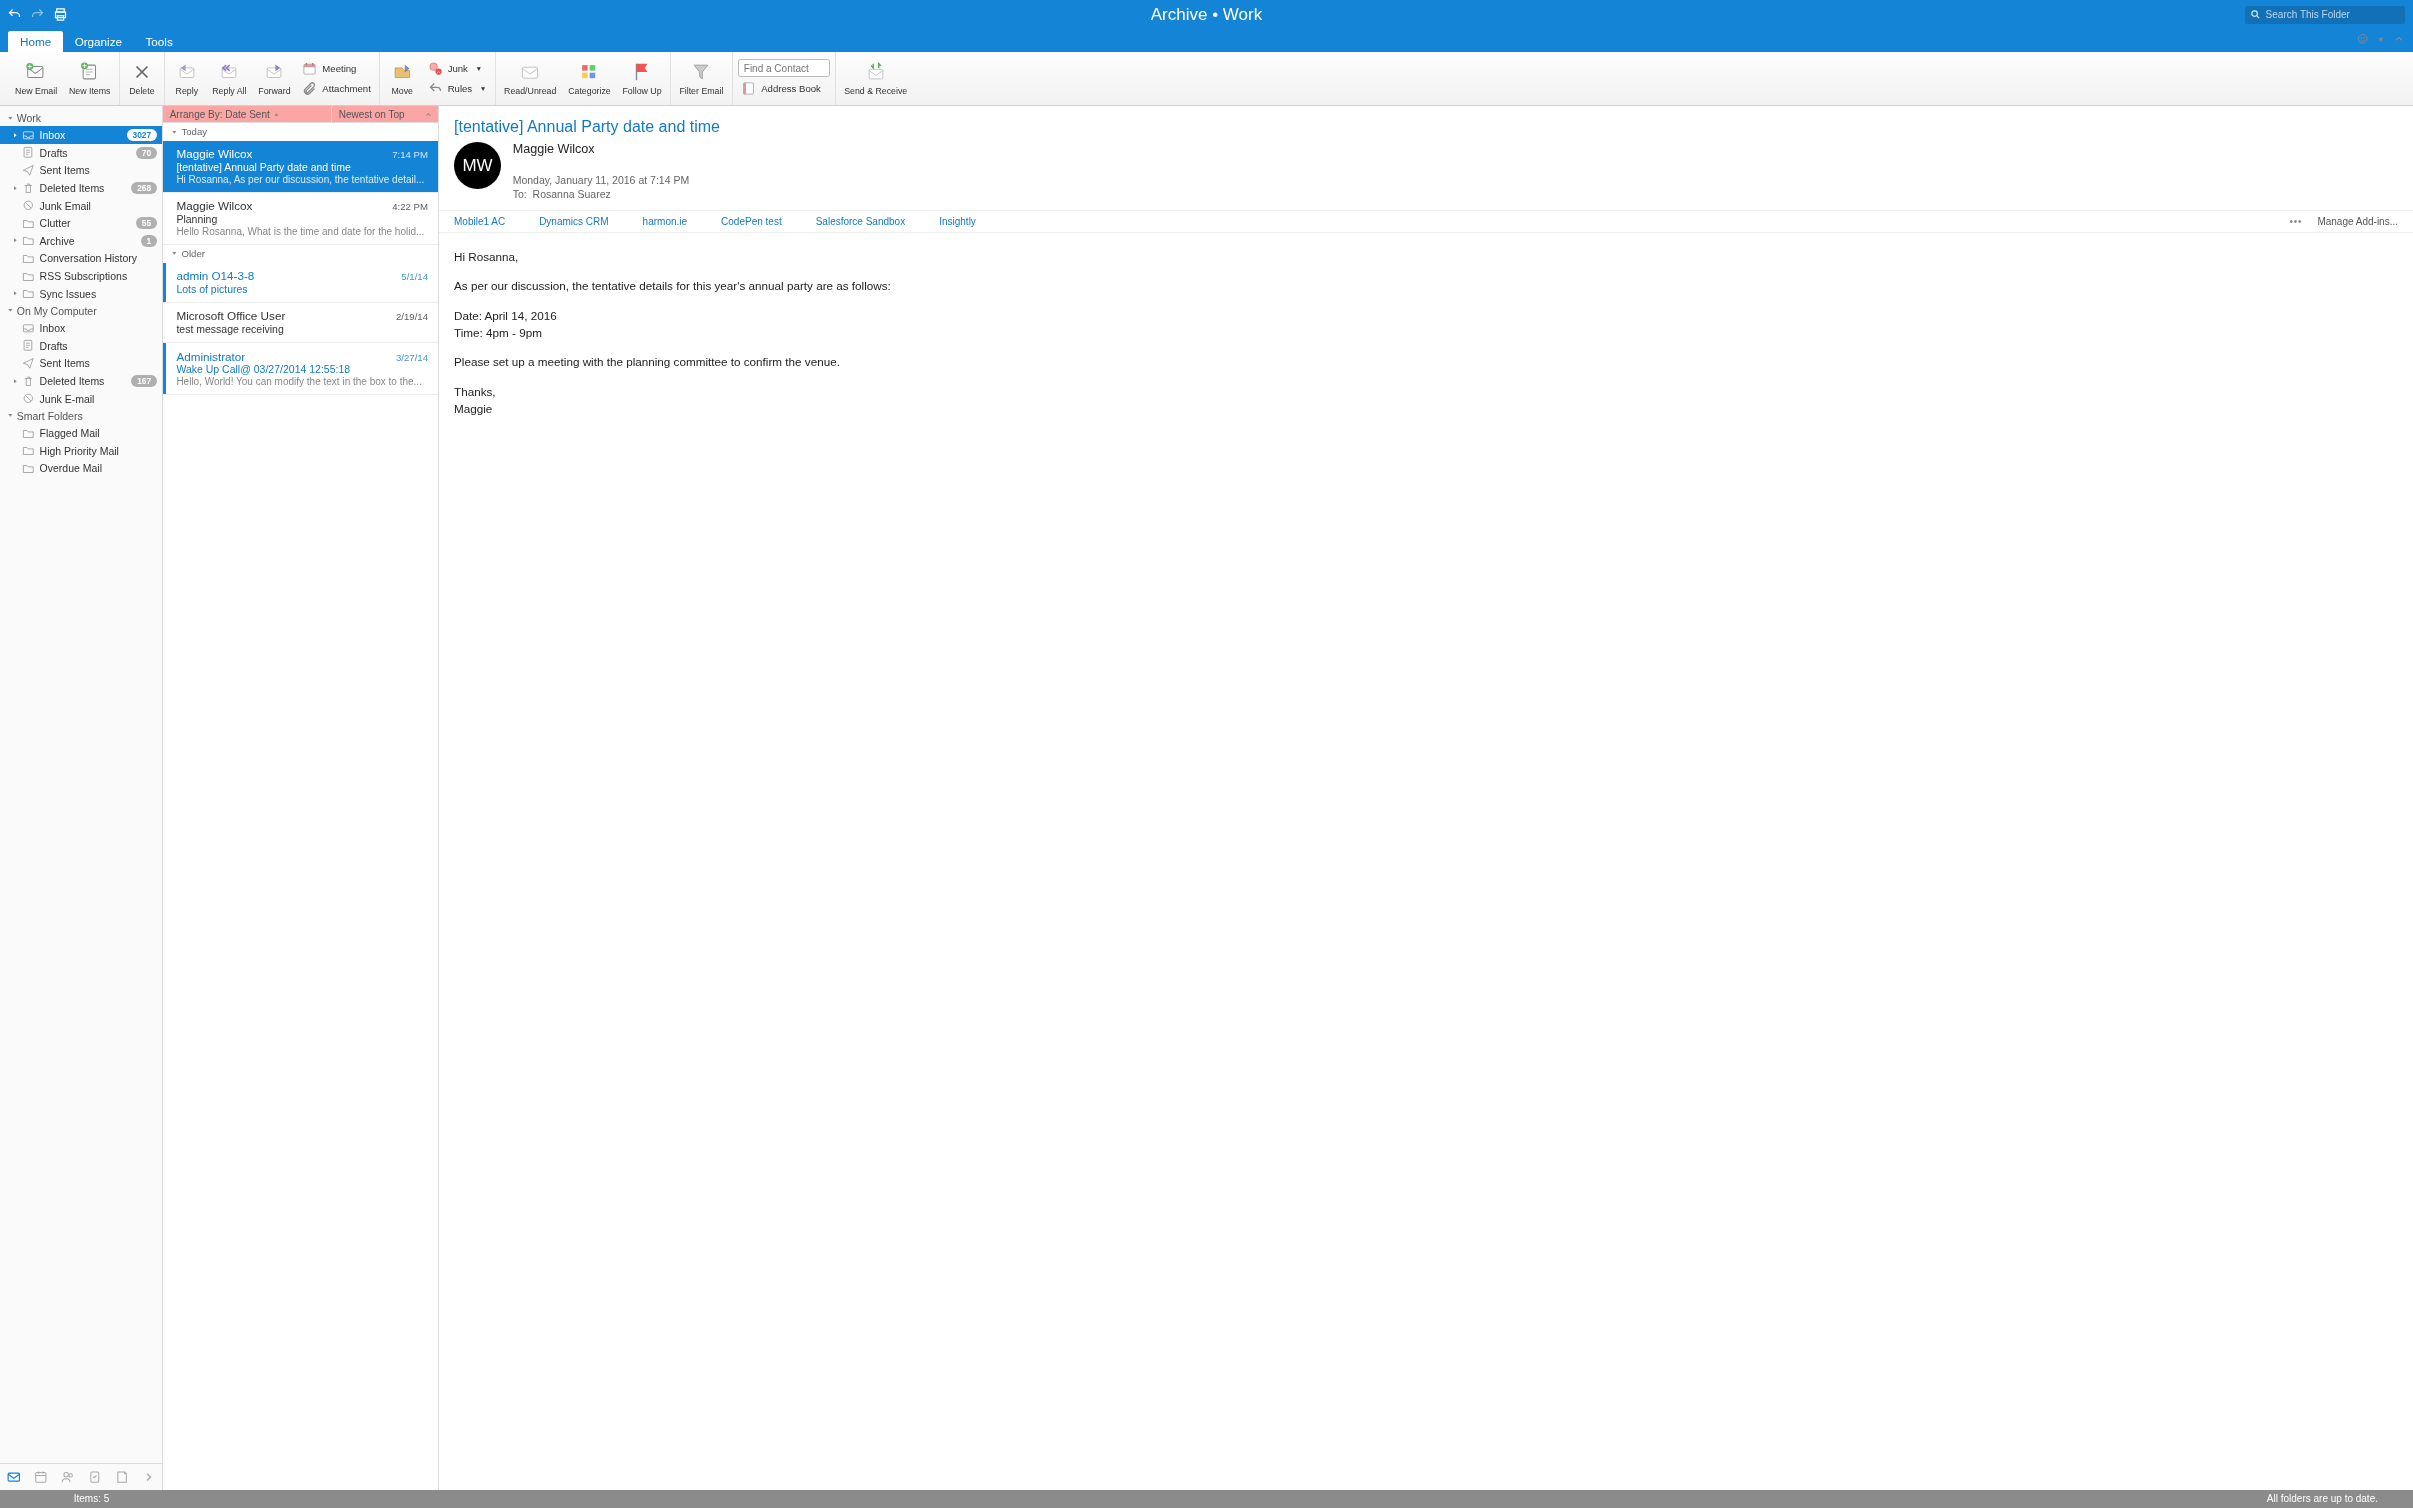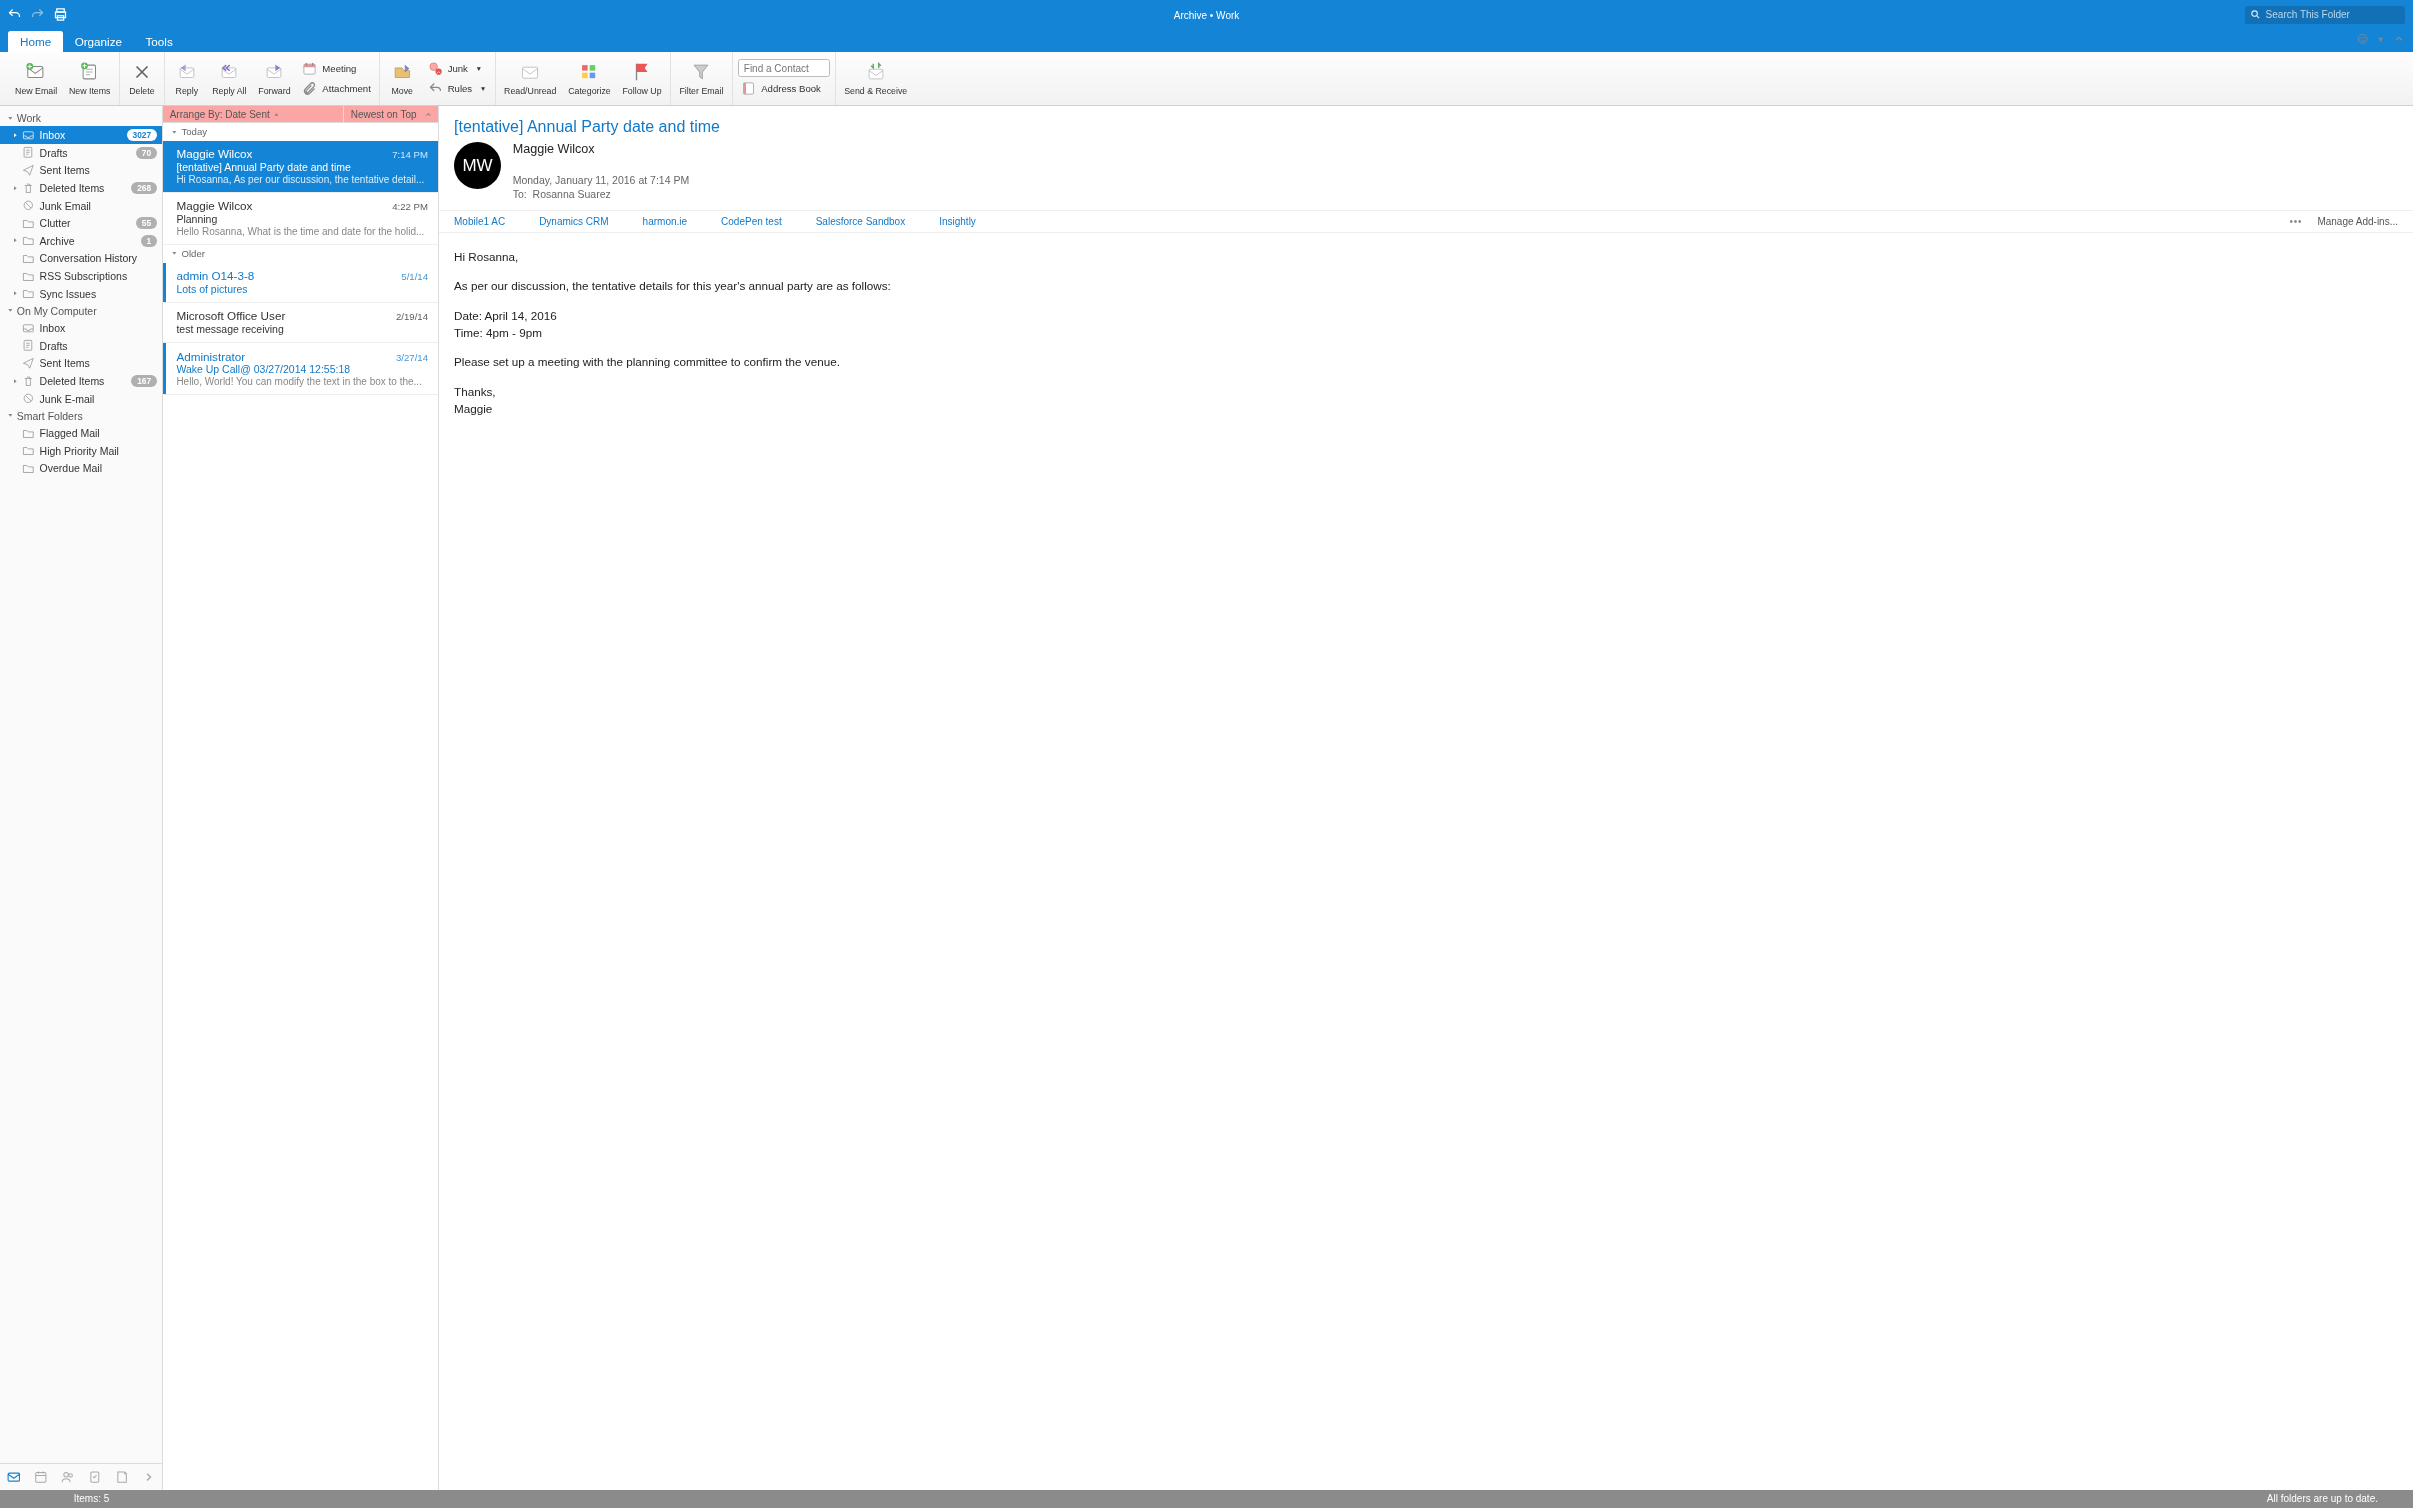--- a/index.html
+++ b/index.html
@@ -3,21 +3,21 @@
 <meta charset="utf-8">
 <style>
 * { box-sizing: border-box; margin: 0; padding: 0; }
 body { font-family: -apple-system, "Helvetica Neue", Arial, sans-serif; font-size: 11px; color: #333; background: #fff; overflow: hidden; }
 .app { display: flex; flex-direction: column; height: 100vh; width: 100vw; }
 
 
 .titlebar { background: #1484d6; color: #fff; height: 30px; display: flex; align-items: center; justify-content: center; position: relative; }
 .titlebar-left { position: absolute; left: 6.7px; display: flex; gap: 8.4px; align-items: center; }
 .titlebar-left svg { width: 15px; height: 15px; }
-.titlebar-title { font-size: 10px; }
+.titlebar-title { font-size: 17px; }
 .titlebar-right { position: absolute; right: 8.4px; display: flex; align-items: center; background: rgba(0,0,0,.15); border-radius: 2.5px; height: 18.4px; padding: 0 5px; gap: 5px; }
 .titlebar-right input { background: transparent; border: none; color: #fff; font-size: 10px; outline: none; width: 134px; }
 .titlebar-right input::placeholder { color: rgba(255,255,255,.7); }
 .titlebar-right svg { width: 11px; height: 11px; opacity: .85; }
 
 
 .tabstrip { background: #1484d6; height: 22px; display: flex; align-items: flex-end; padding-left: 8.4px; position: relative; }
 .tab { padding: 4.2px 11.7px; color: #fff; font-size: 11.7px; cursor: pointer; border-top-left-radius: 2.5px; border-top-right-radius: 2.5px; }
 .tab.active { background: #fff; color: #1179c8; }
 .tab-right { position: absolute; right: 8.4px; top: 2.5px; display: flex; gap: 8.4px; align-items: center; color: #666; }
@@ -51,21 +51,21 @@
 .badge { margin-left: auto; background: #b0b0b0; color: #fff; border-radius: 7.5px; padding: 0.8px 5.9px; font-size: 8.4px; font-weight: 600; }
 .side-item.active .badge { background: #fff; color: #1484d6; }
 .sidebar-bottom { border-top: 0.8px solid #dcdcdc; height: 27px; display: flex; align-items: center; padding: 0 6.7px; gap: 13.4px; }
 .sidebar-bottom svg { width: 14.2px; height: 14.2px; cursor: pointer; opacity: .7; }
 .sidebar-bottom svg.active { opacity: 1; }
 
 
 .msglist { width: 276px; border-right: 0.8px solid #dcdcdc; display: flex; flex-direction: column; background: #fff; }
 .msglist-header { height: 17px; border-bottom: 0.8px solid #dcdcdc; display: flex; align-items: center; font-size: 10px; color: #555; background: #fca5a5; }
 .msglist-header-left { flex: 1; padding-left: 6.7px; display: flex; align-items: center; gap: 3.4px; }
-.msglist-header-right { padding: 0 6.7px; border-left: 0.8px solid #dcdcdc; display: flex; align-items: center; gap: 8px; height: 100%; }
+.msglist-header-right { padding: 0 6.7px; border-left: 0.8px solid #dcdcdc; display: flex; align-items: center; gap: 20px; height: 100%; }
 .msglist-header svg { width: 6.7px; height: 6.7px; }
 .msg-group { padding: 3.4px 8.4px; font-size: 9.6px; color: #666; display: flex; align-items: center; gap: 3.4px; background: #fff; }
 .msg-group svg { width: 6.7px; height: 6.7px; }
 .msg { padding: 6.7px 10px 6.7px 13.4px; border-bottom: 0.8px solid #eee; cursor: pointer; position: relative; }
 .msg.unread::before { content: ""; position: absolute; left: 0; top: 0; bottom: 0; width: 3.4px; background: #1484d6; }
 .msg.active { background: #1484d6; color: #fff; }
 .msg-row1 { display: flex; justify-content: space-between; align-items: baseline; }
 .msg-from { font-size: 11.7px; font-weight: 500; }
 .msg-date { font-size: 9.6px; opacity: .8; }
 .msg-subject { font-size: 10.5px; margin-top: 0.8px; }

